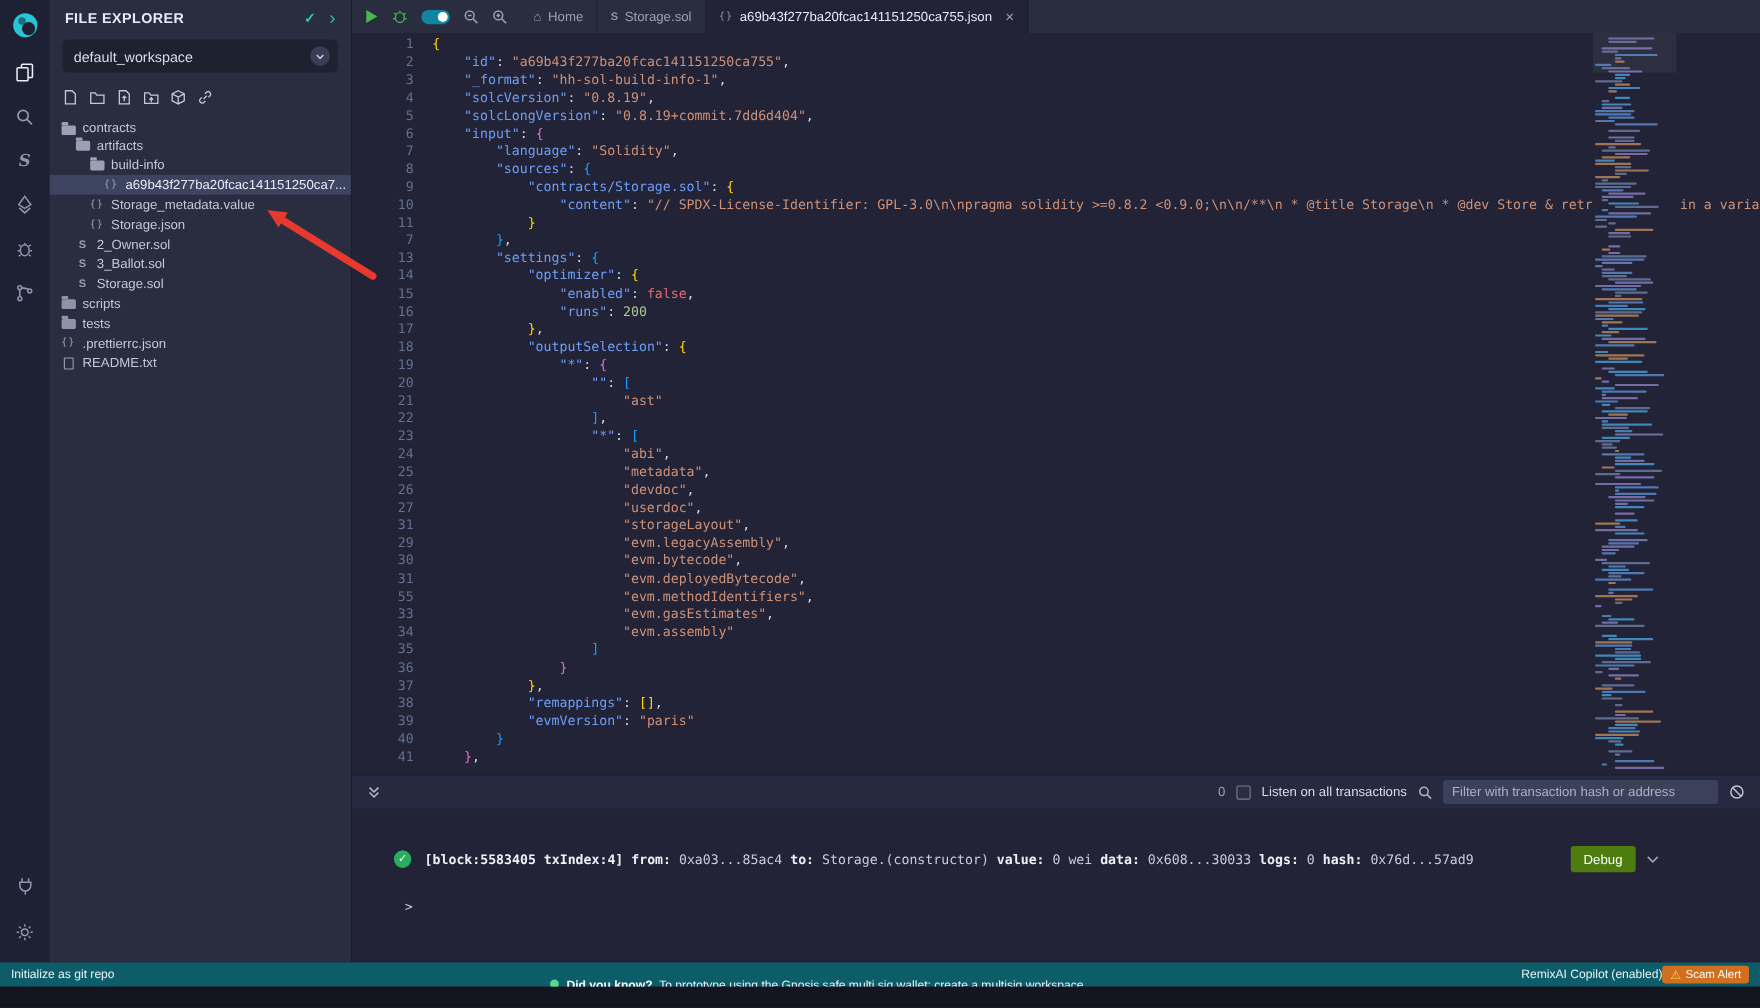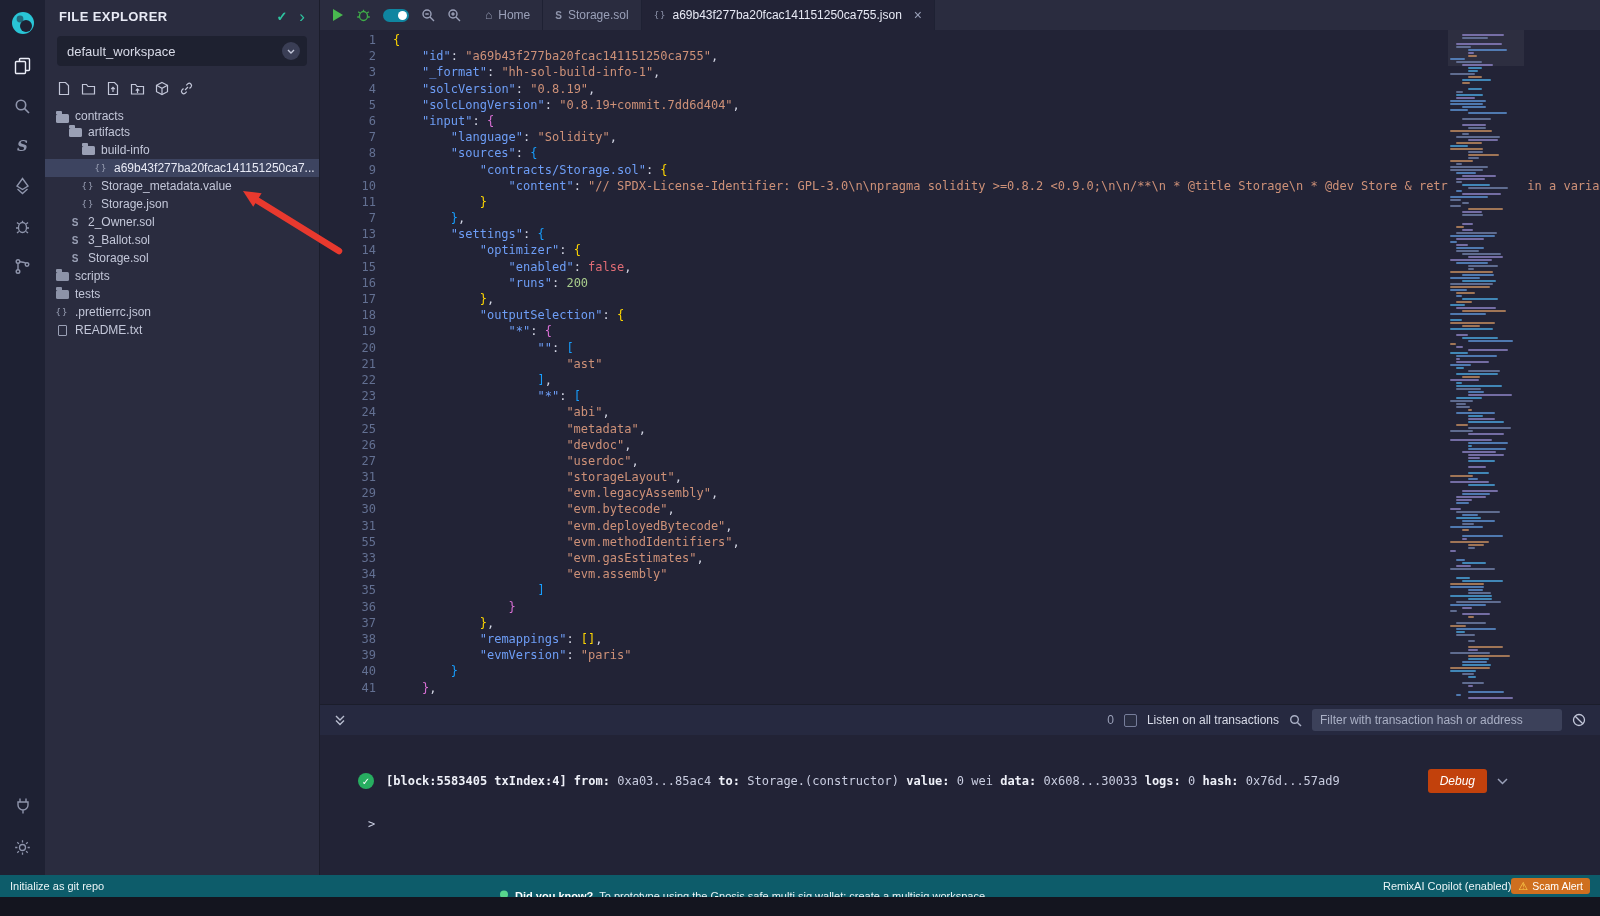--- a/index.html
+++ b/index.html
@@ -94,22 +94,22 @@
               font-size:12px;padding:0 8px;outline:none;font-family:"Liberation Sans",sans-serif;}
   .term-input::placeholder{color:#aab0c5;}
   .term-body{padding:6px 0 0 38px;}
   .term-line{line-height:16px;}
   .tx-row{display:flex;align-items:center;gap:12px;margin-top:28px;}
   .tx-check{width:16px;height:16px;border-radius:50%;background:#27ae60;color:#fff;font-size:10px;
             display:flex;align-items:center;justify-content:center;flex:none;
             font-family:"Liberation Sans",sans-serif;}
   .txb{font-weight:700;color:#eef0f8;}
   .tx-right{margin-left:auto;display:flex;align-items:center;gap:10px;margin-right:92px;}
-  .debug-btn{background:#c2410c;color:#fff;font-family:"Liberation Sans",sans-serif;font-size:12px;
-             border:none;border-radius:3px;height:24px;padding:0 12px;cursor:pointer;font-style:italic;}
+  .debug-btn{background:#4d7c0f;color:#fff;font-family:"Liberation Sans",sans-serif;font-size:12px;
+             border:none;border-radius:3px;height:24px;padding:0 12px;cursor:pointer;}
   .chev-dn{color:#9aa0b8;}
   .prompt{margin-top:24px;padding-left:10px;}
 
   
   #statusbar{position:absolute;left:0;bottom:19px;width:100%;height:22px;background:#0d5c6a;
              display:flex;align-items:center;padding:0 10px;font-size:11px;color:#e9f3f5;gap:10px;}
   .sb-center{flex:1;display:flex;justify-content:center;align-items:flex-start;gap:6px;margin-top:20px;}
   .tip-title{font-weight:700;color:#fff;}
   .sb-right{display:flex;align-items:center;gap:0;}
   .scam{background:#cf6f1f;border-radius:3px;height:16px;display:flex;align-items:center;gap:4px;

